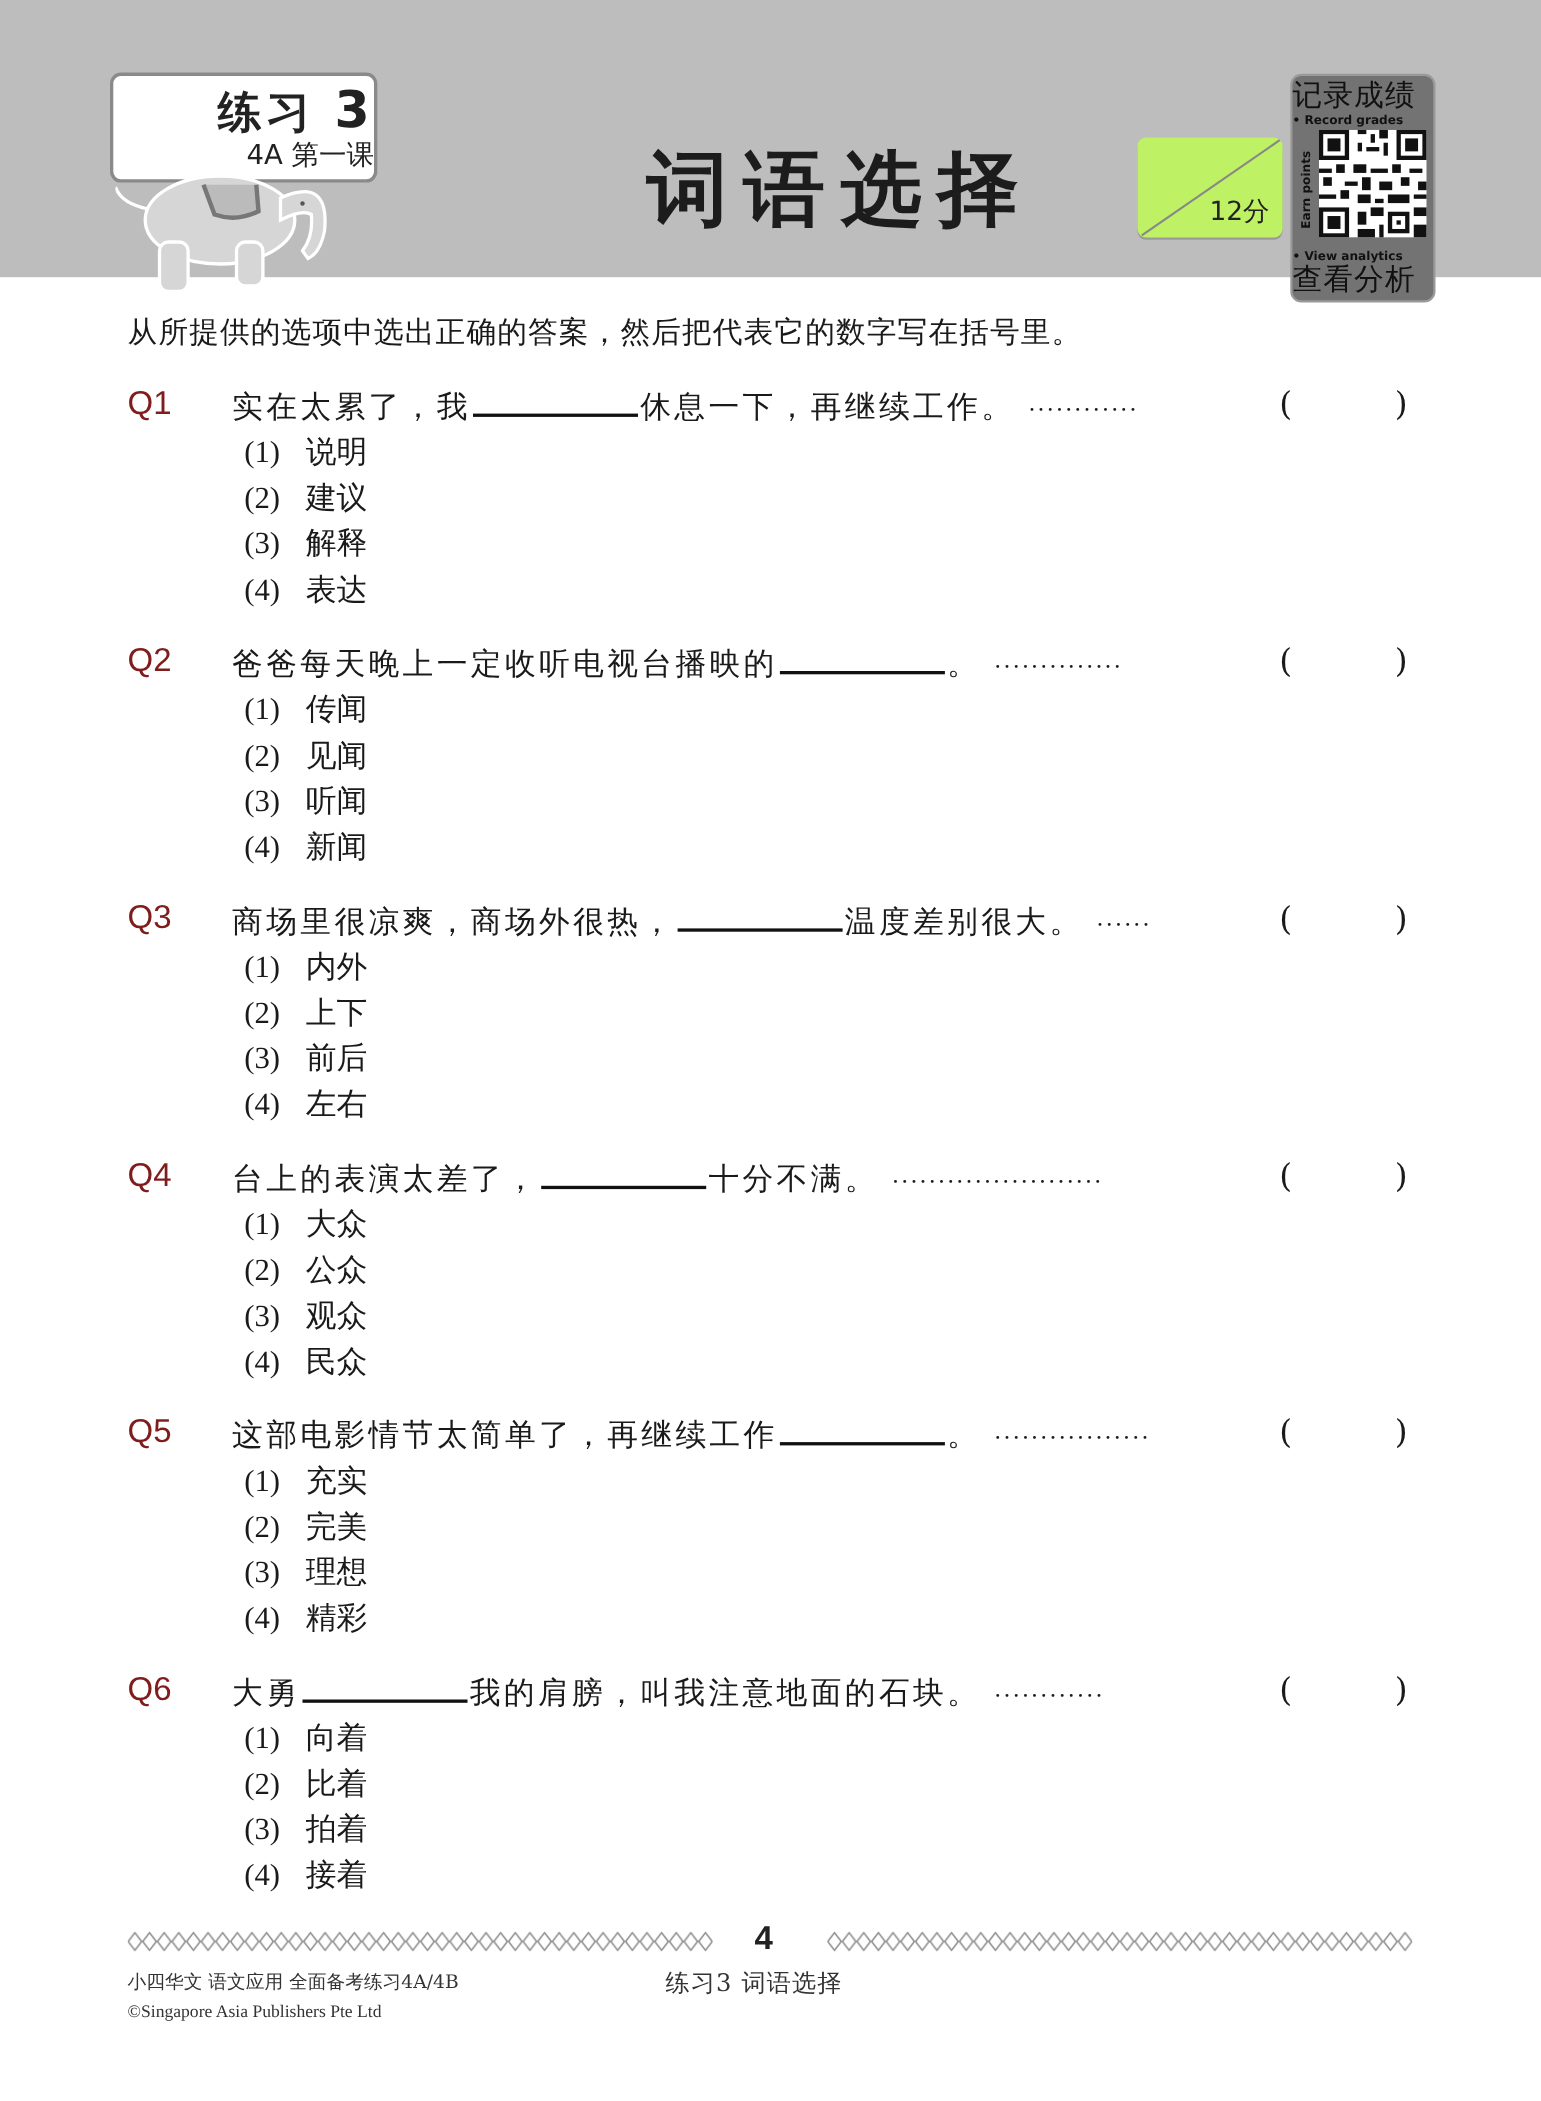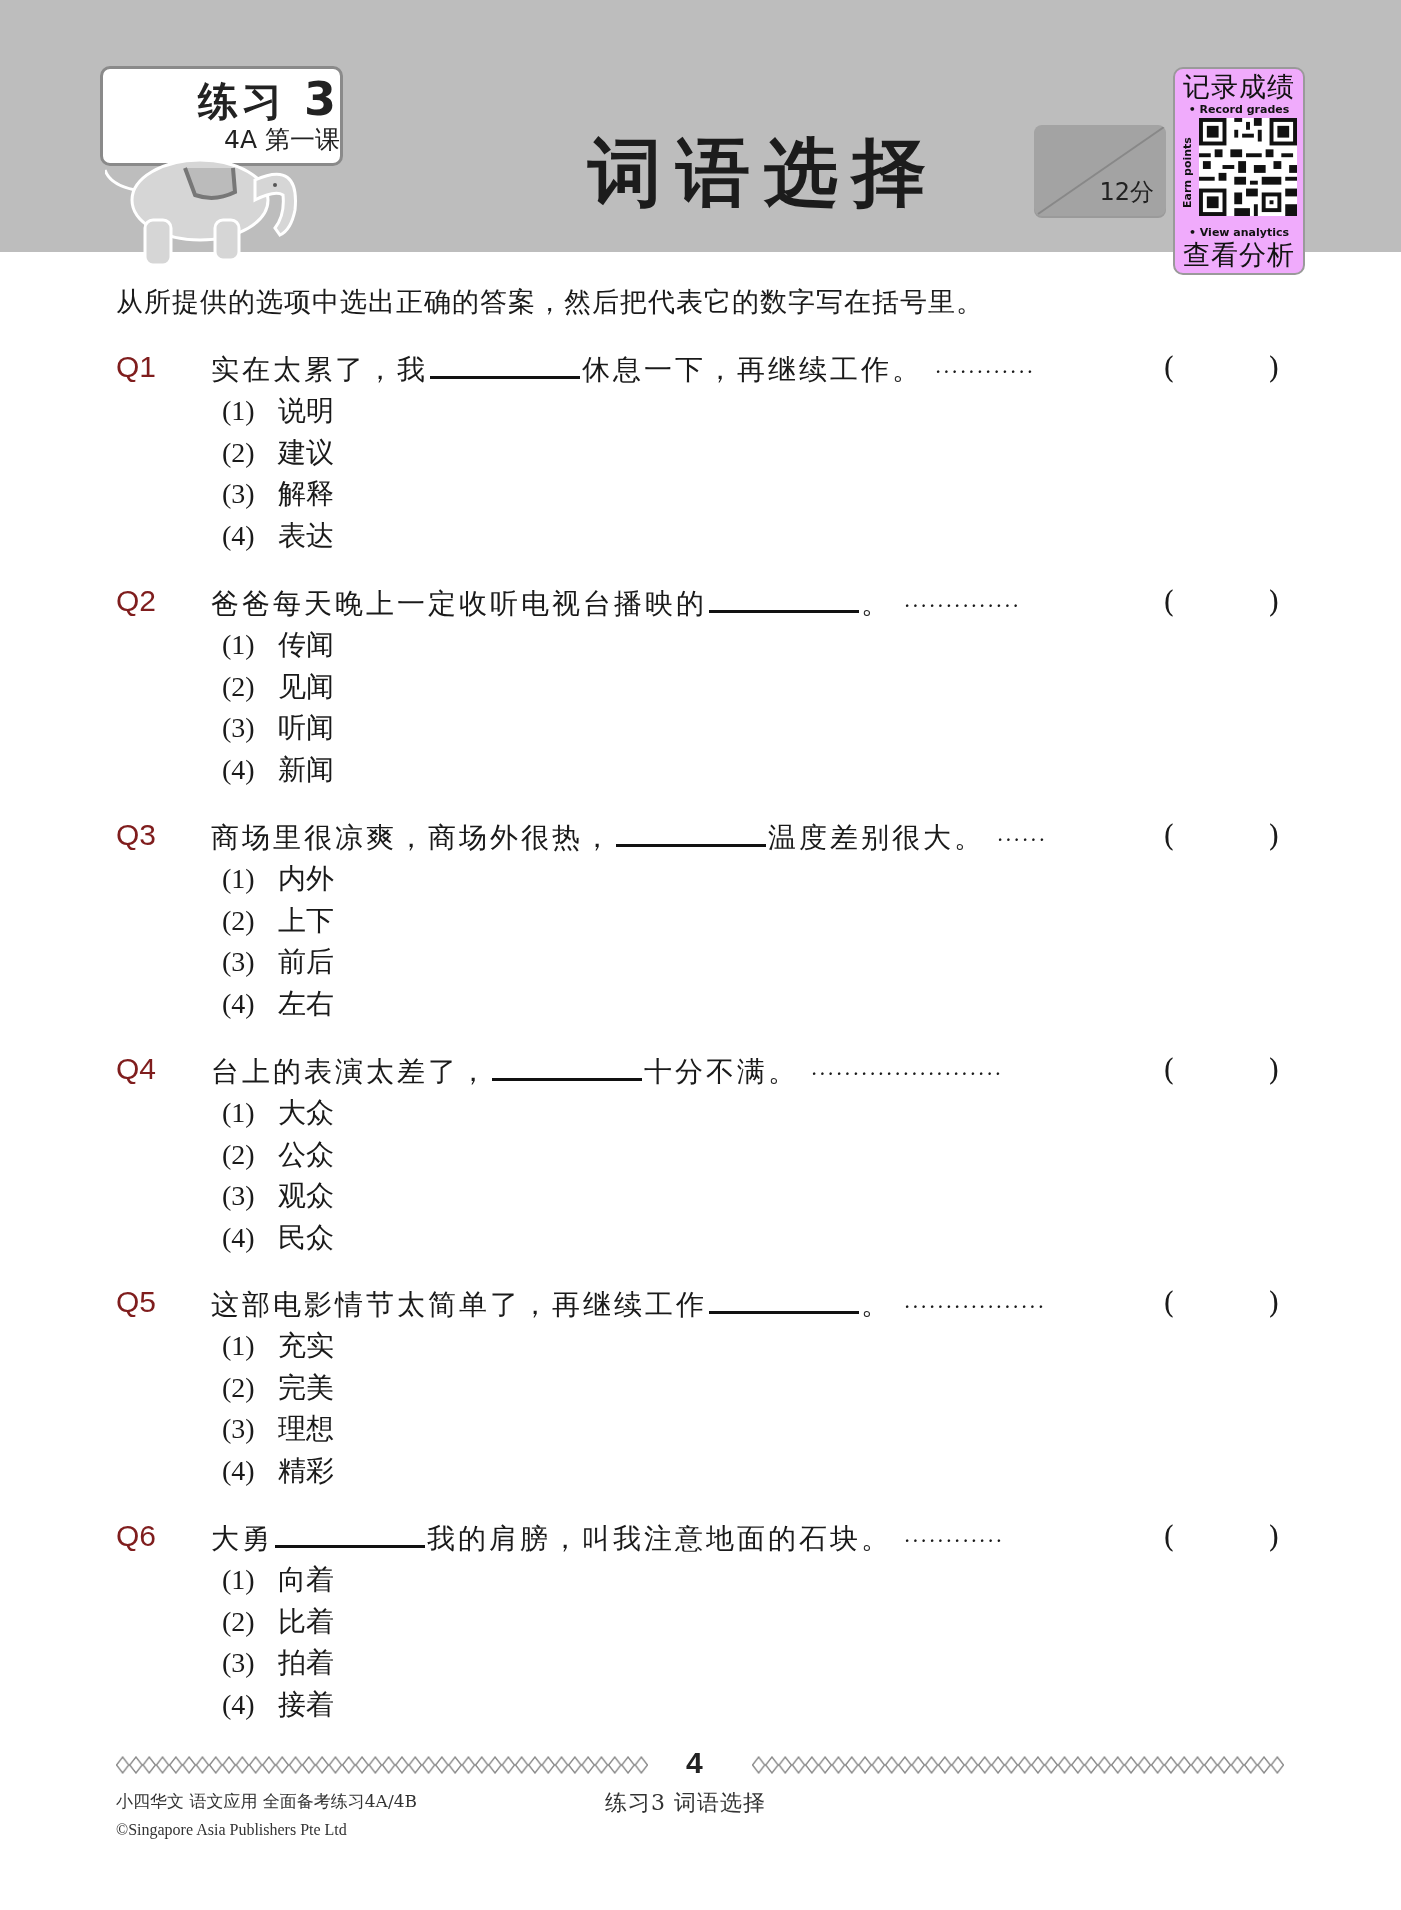--- a/index.html
+++ b/index.html
@@ -26,32 +26,32 @@
     font-family: "DejaVu Sans", sans-serif; font-size: 25px; line-height: 30px; color: #222;
   }
   .elephant { position: absolute; left: 105px; top: 140px; width: 220px; height: 130px; }
   .main-title {
     position: absolute; left: 440px; top: 130px; width: 500px; text-align: right;
     font-family: "DejaVu Sans", sans-serif; font-size: 74px; font-weight: bold;
     letter-spacing: 14px; color: #1c1c1c; line-height: 84px;
   }
   .score-box {
     position: absolute; left: 1034px; top: 125px; width: 132px; height: 91px;
-    background: #a3a3a3; border-radius: 8px; overflow: hidden;
+    background: #bef264; border-radius: 8px; overflow: hidden;
     box-shadow: 0 2px 0 #9a9a9a;
   }
   .score-box svg { position: absolute; left: 0; top: 0; }
   .score-text {
     position: absolute; right: 12px; bottom: 8px;
     font-family: "DejaVu Sans", sans-serif; font-size: 24px; color: #222;
   }
   .qr-card {
     position: absolute; left: 1173px; top: 67px; width: 132px; height: 208px;
-    background: #f0abfc; border: 2px solid #9a9a9a; border-radius: 10px; box-sizing: border-box;
-    text-align: center; font-family: "DejaVu Sans", sans-serif; color: #111;
+    background: #737373; border: 2px solid #9a9a9a; border-radius: 10px; box-sizing: border-box;
+    font-family: "DejaVu Sans", sans-serif; color: #111;
   }
   .qr-top { font-size: 27px; line-height: 32px; margin-top: 2px; letter-spacing: 1px; }
   .qr-small { font-size: 11px; line-height: 13px; font-weight: bold; }
   .qr-bottom { position: absolute; left: 0; width: 100%; bottom: 2px; font-size: 27px; line-height: 32px; letter-spacing: 1px; }
   .qr-mid { position: relative; height: 110px; }
   .qr-vert {
     position: absolute; left: 2px; top: 50px; transform: rotate(-90deg); transform-origin: left top;
     font-size: 11px; font-weight: bold; white-space: nowrap; top: 92px; left: 6px;
   }
   .qr-code { position: absolute; left: 24px; top: 2px; }

